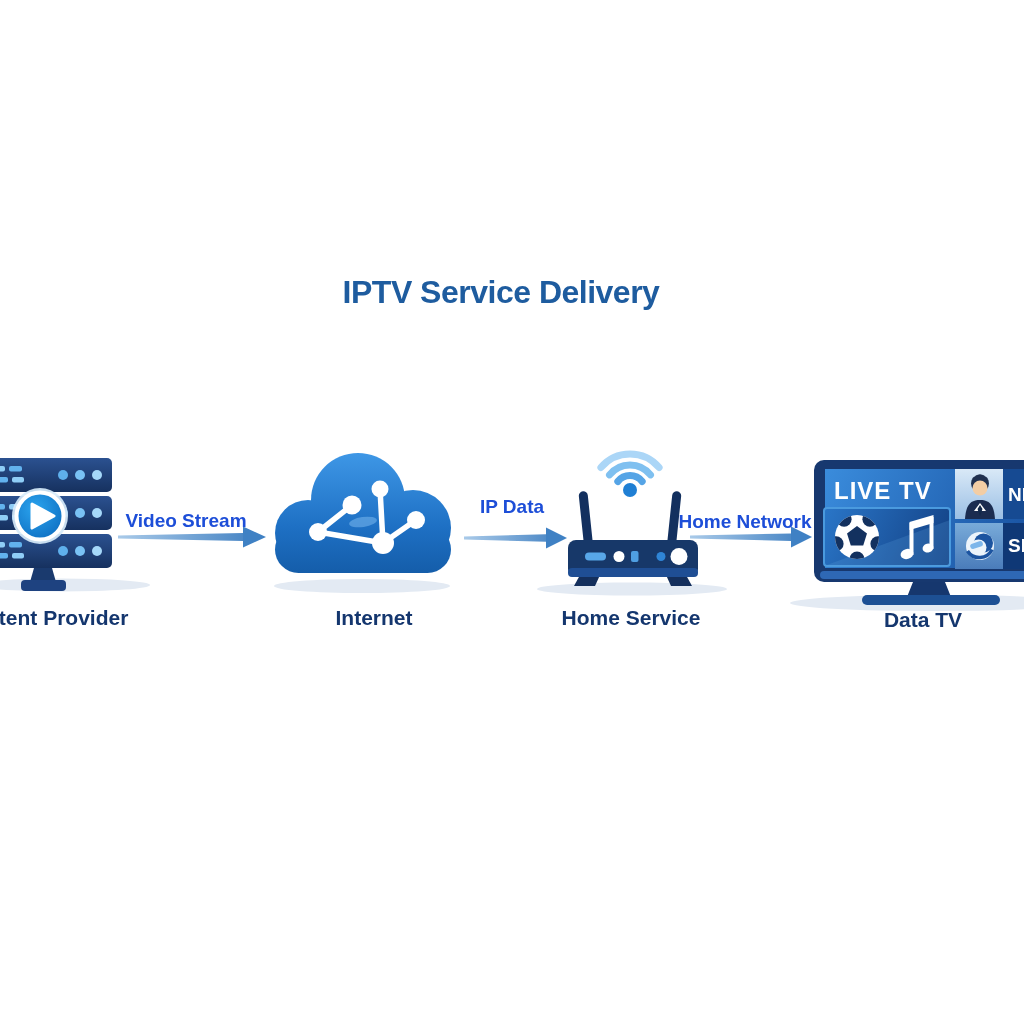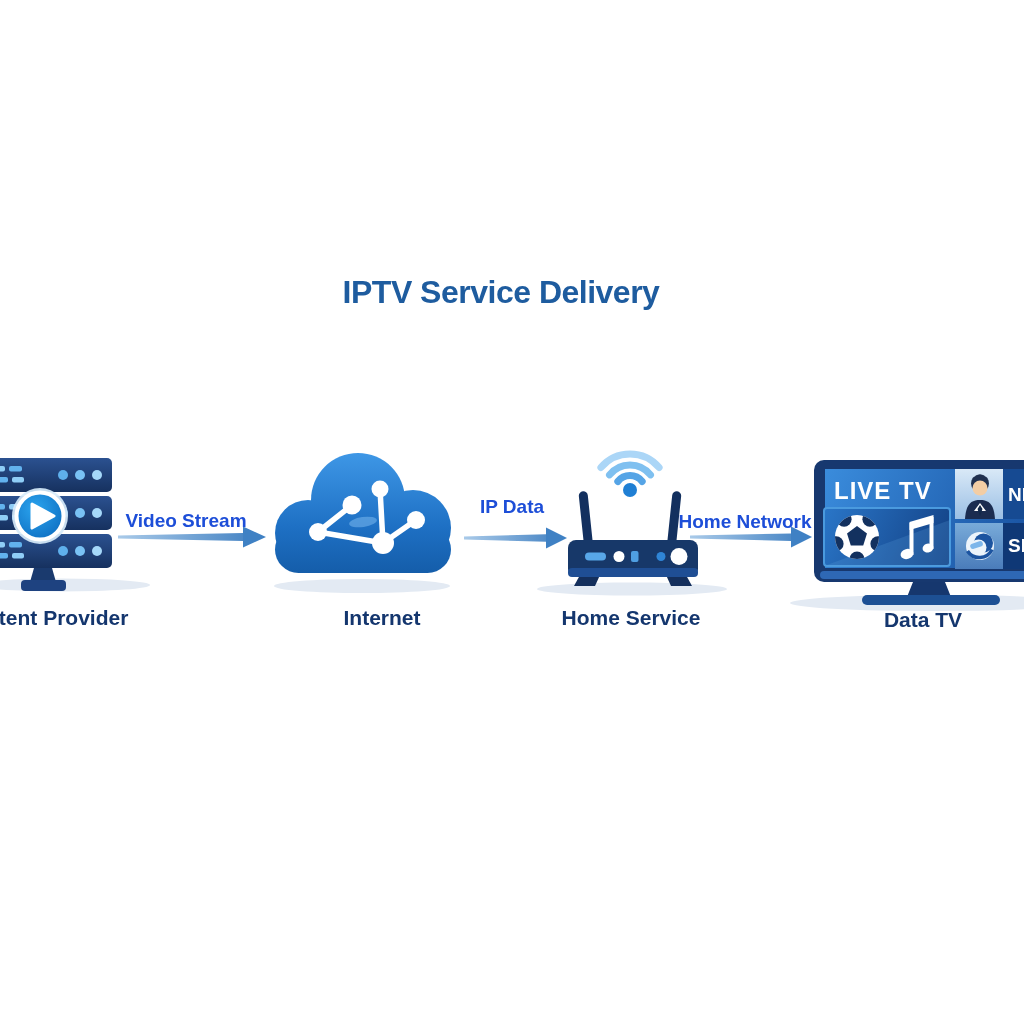--- a/index.html
+++ b/index.html
@@ -271,17 +271,17 @@
       <text x="196" y="100" font-size="19" fill="#ffffff">SPORTS</text>
     </g>
 
     <g>
       <polygon points="101,130 133,130 139,145 95,145" fill="#16376e"></polygon>
       <rect x="50" y="143" width="138" height="10" rx="5" fill="#1d5094"></rect>
     </g>
   </svg>
 
   <div class="node-label left-anchored" style="left:-42px;top:606px">Content Provider</div>
-  <div class="node-label" style="left:382px;top:606px">Internet</div>
+  <div class="node-label" style="left:374px;top:606px">Internet</div>
   <div class="node-label" style="left:631px;top:606px">Home Service</div>
   <div class="node-label" style="left:923px;top:608px">Data TV</div>
 
 </div>
 
 </body></html>

